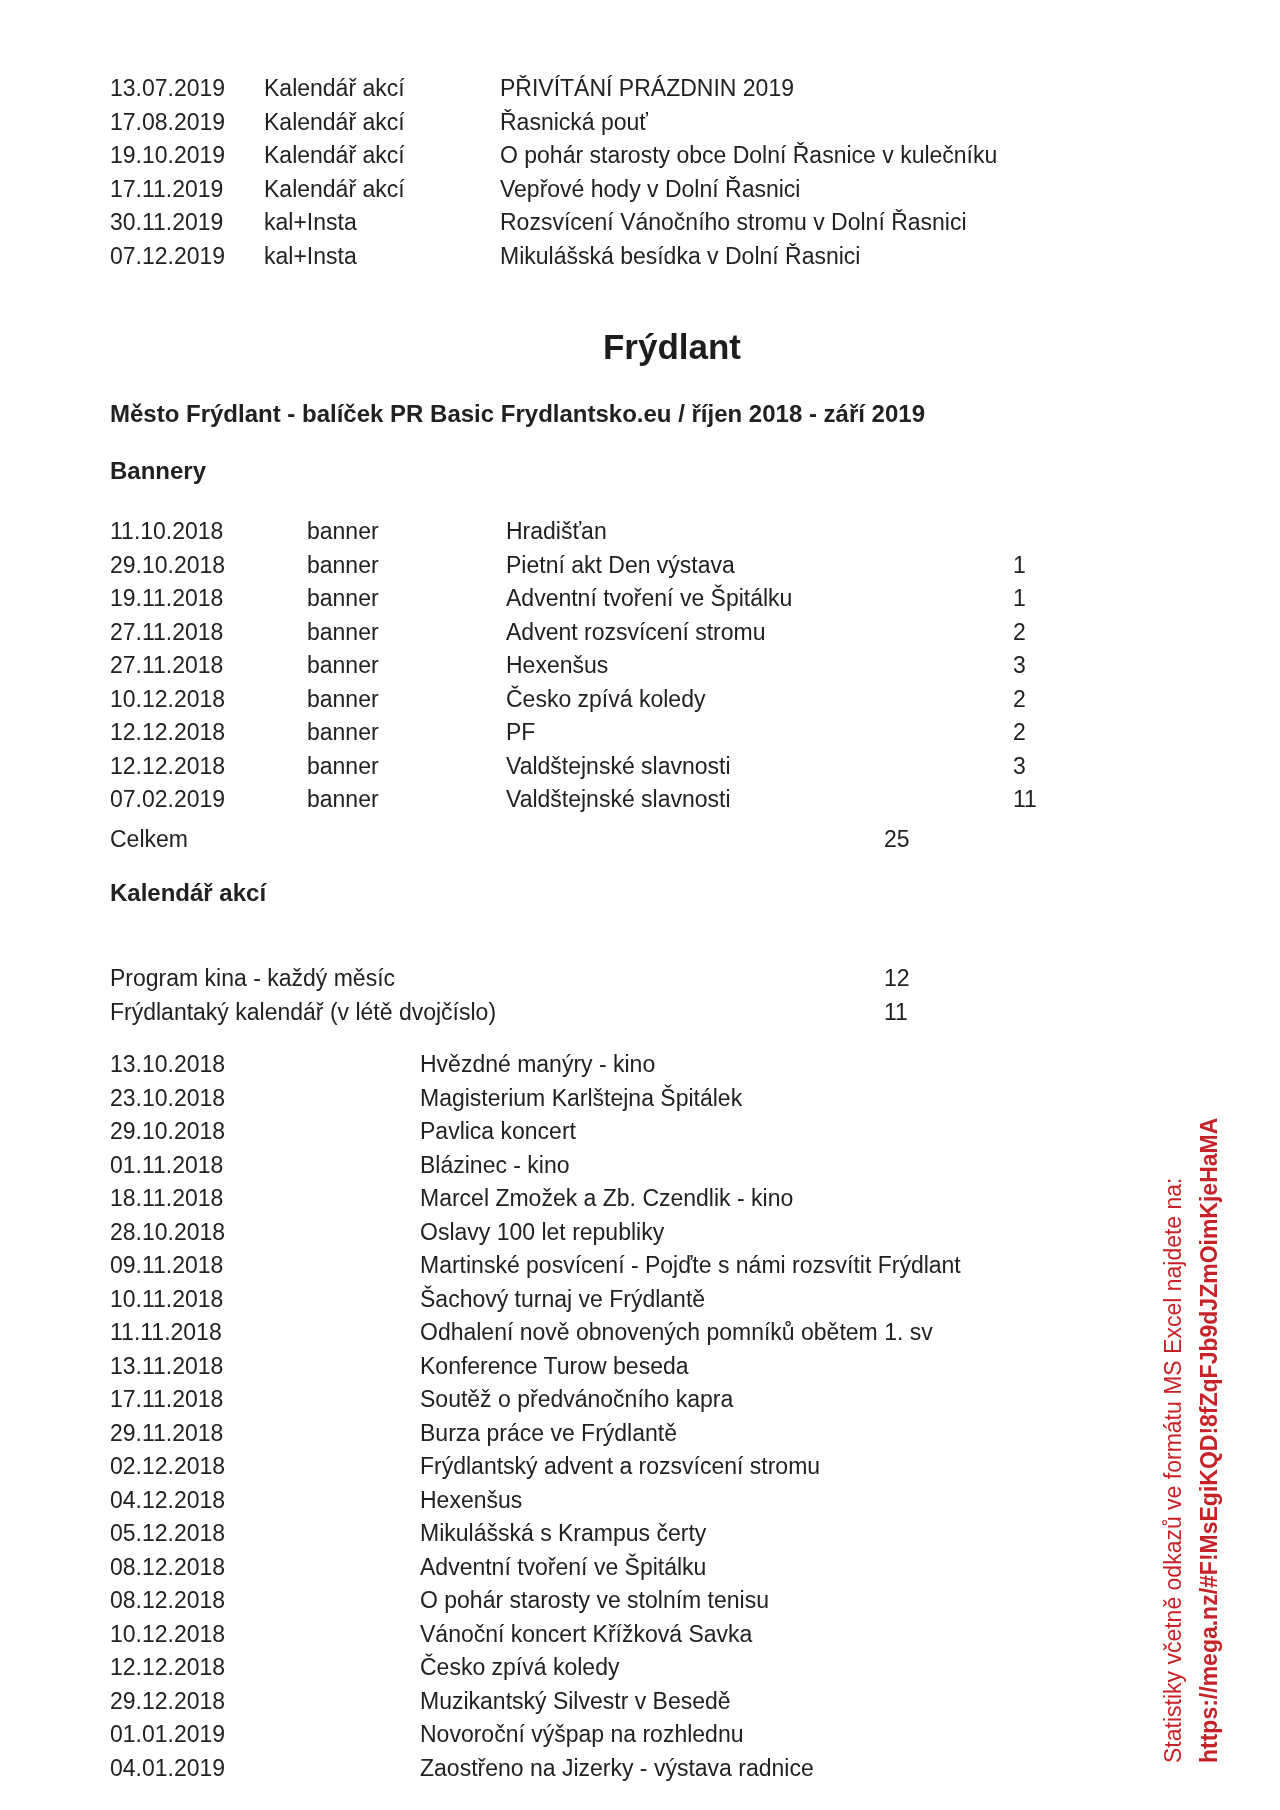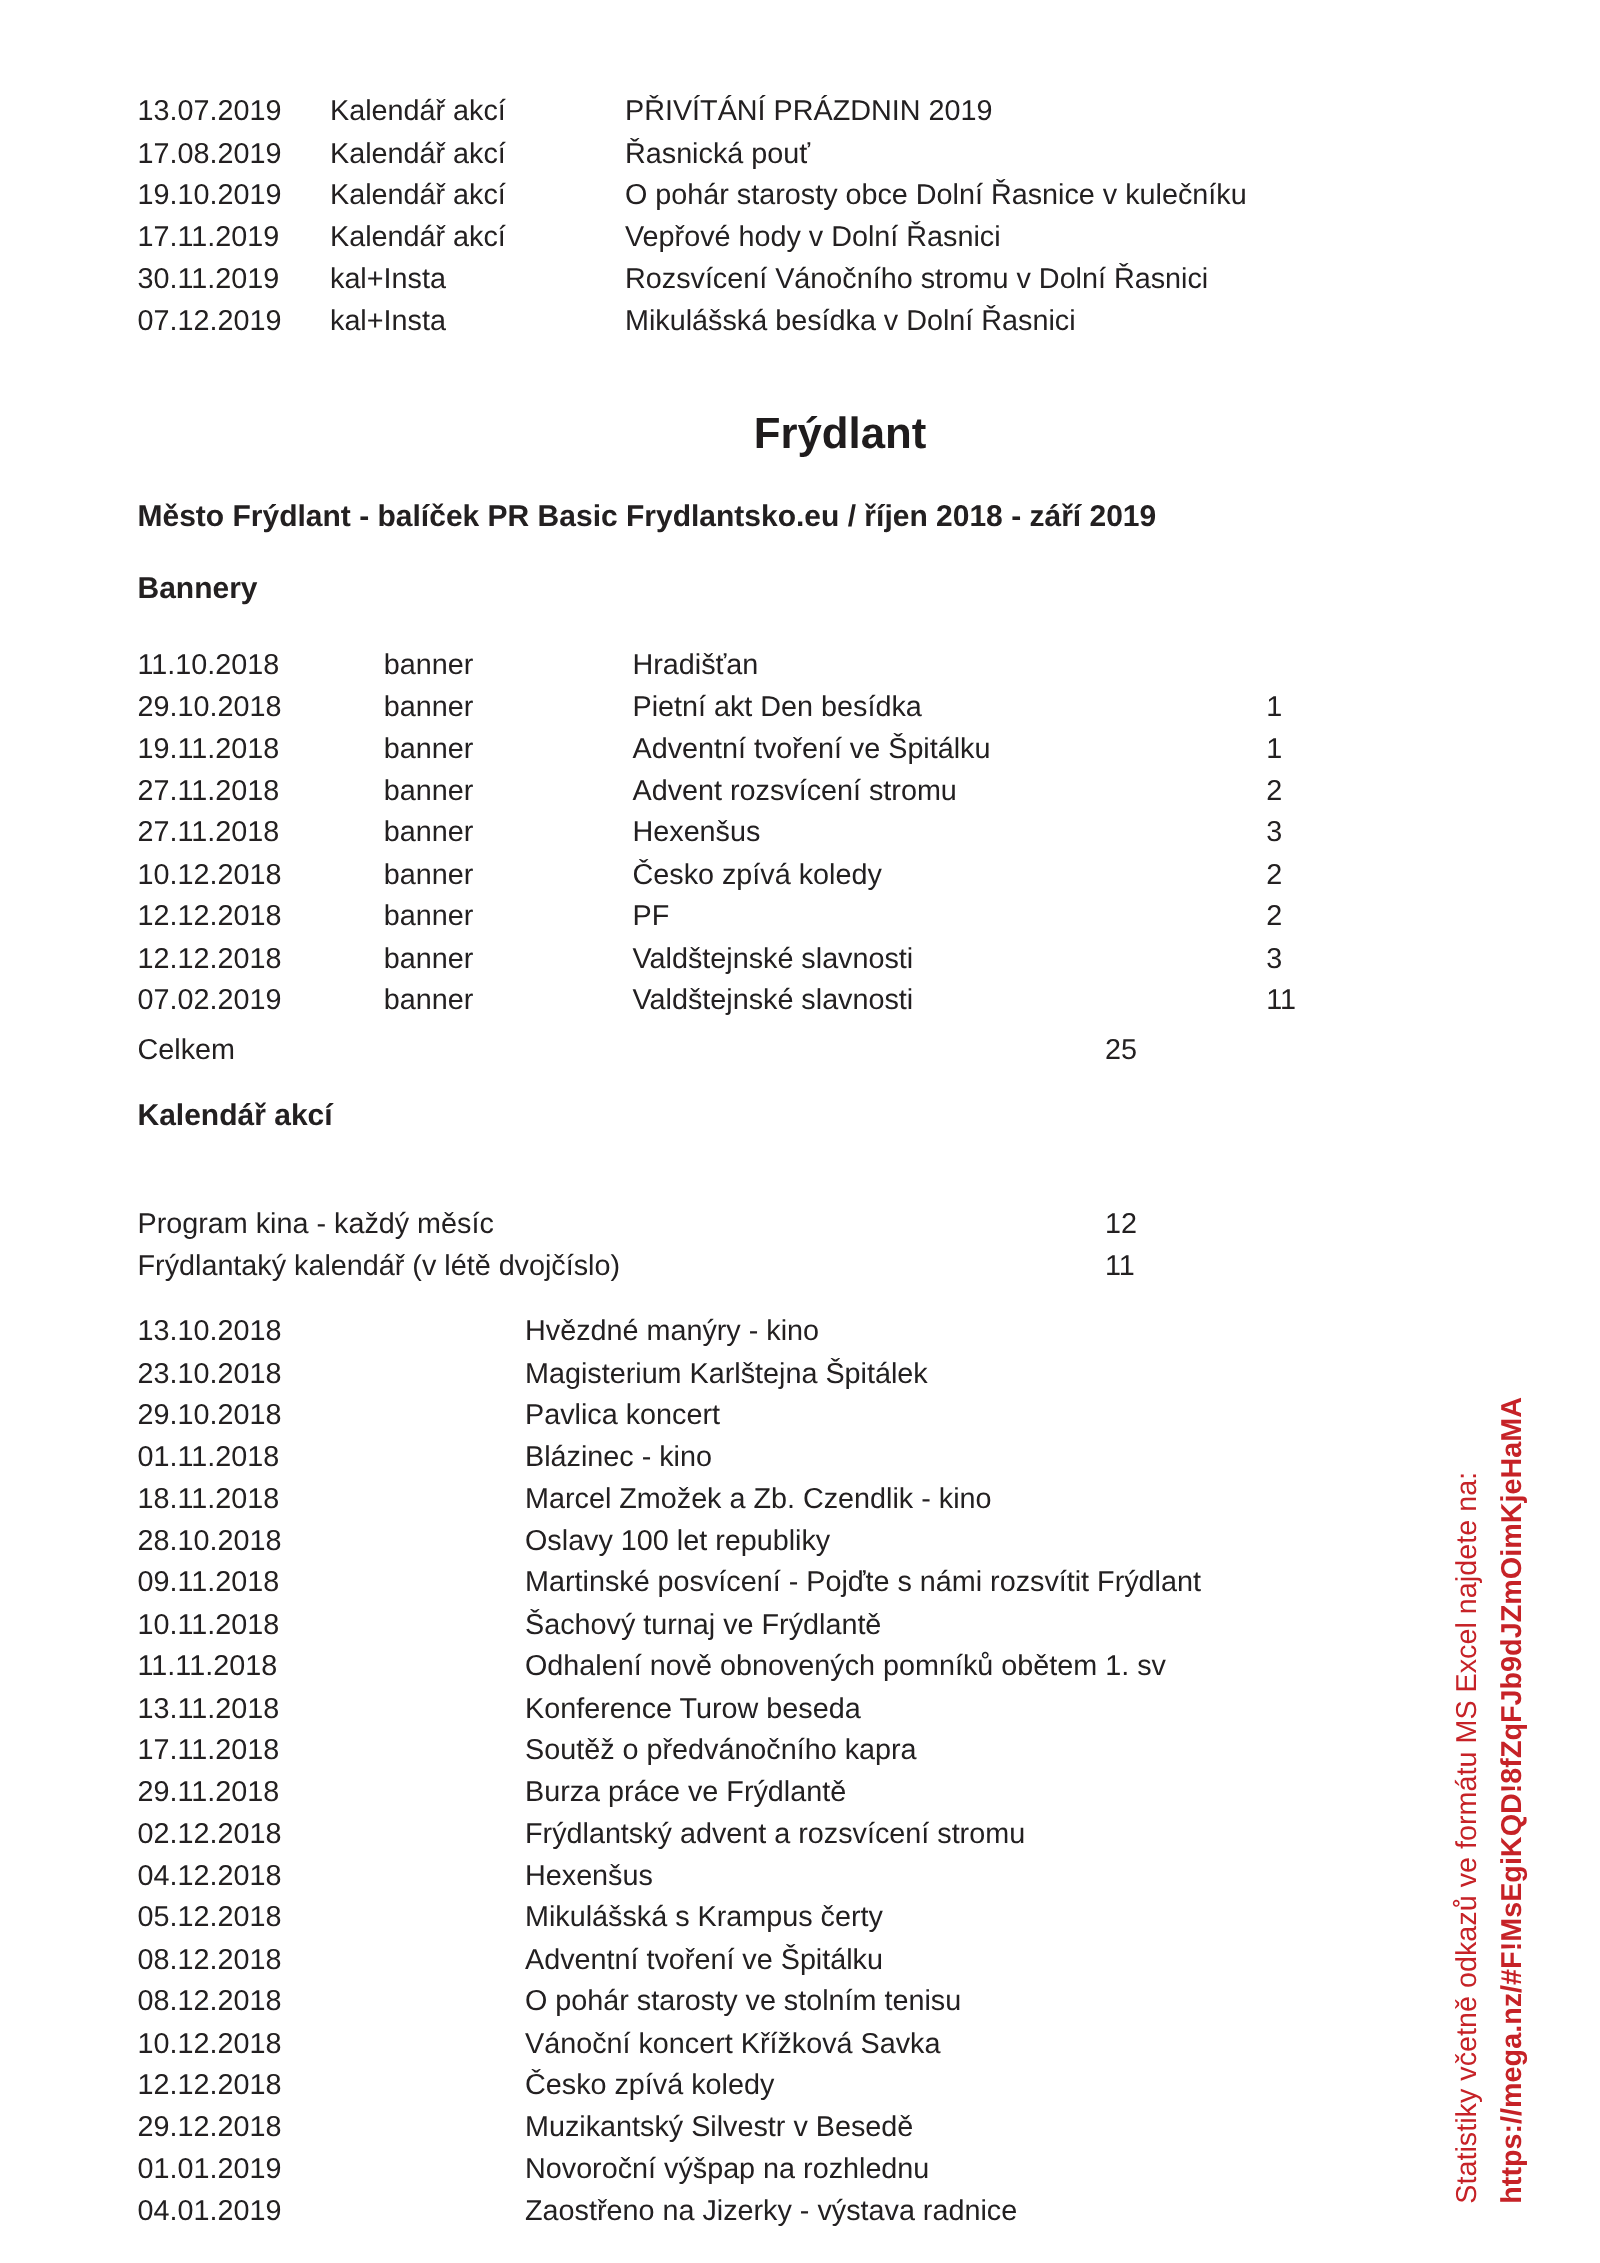--- a/index.html
+++ b/index.html
@@ -145,21 +145,21 @@
         <div class="row grid-ban">
           <span>11.10.2018</span>
           <span>banner</span>
           <span>Hradišťan</span>
           <span></span>
         </div>
 
         <div class="row grid-ban">
           <span>29.10.2018</span>
           <span>banner</span>
-          <span>Pietní akt Den besídka</span>
+          <span>Pietní akt Den výstava</span>
           <span>1</span>
         </div>
 
         <div class="row grid-ban">
           <span>19.11.2018</span>
           <span>banner</span>
           <span>Adventní tvoření ve Špitálku</span>
           <span>1</span>
         </div>
 

